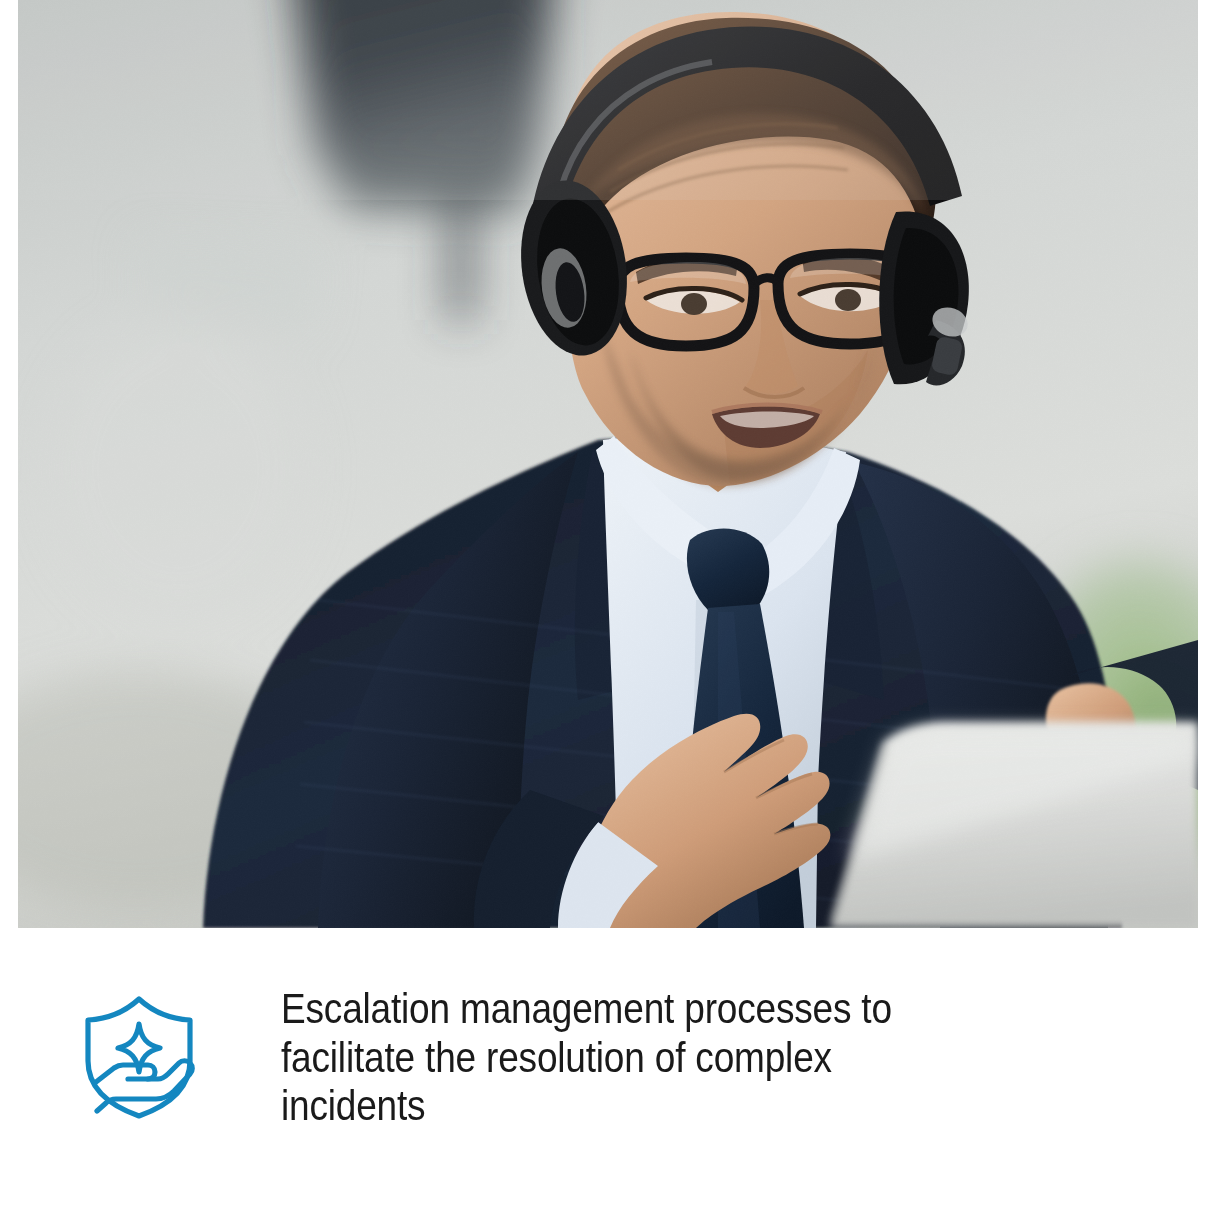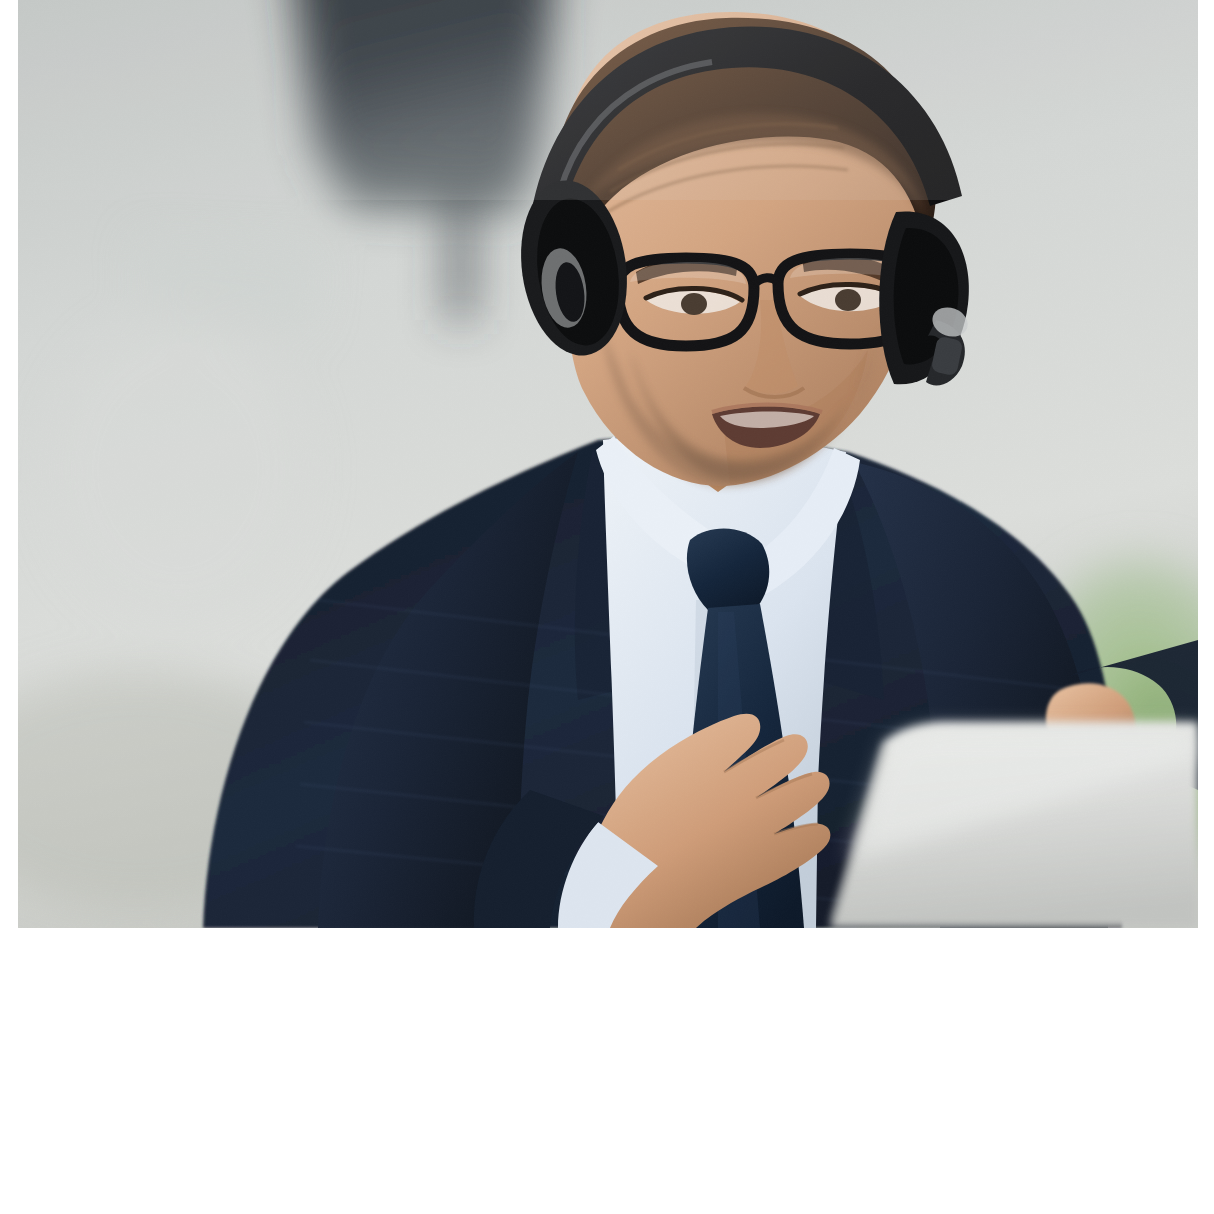--- a/index.html
+++ b/index.html
@@ -364,14 +364,58 @@
                  L 1180 722 L 1180 928 Z" fill="url(#laptopG)" filter="url(#smBlur)"></path>
         <path d="M832 860 L870 746 C 882 736, 900 730, 926 730 L 1180 730 L 1180 760 Z" fill="#eceeec" opacity="0.6" filter="url(#medBlur)"></path>
         <path d="M816 920 L868 744" stroke="#b7b9b6" stroke-width="4" fill="none" opacity="0.6" filter="url(#smBlur)"></path>
       </g>
 
       <rect x="0" y="0" width="1180" height="200" fill="#d6d9d7" opacity="0.12"></rect>
       <rect x="0" y="0" width="1180" height="928" filter="url(#grain)" fill="none" opacity="0.3"></rect>
     </svg>
   </div>
 
+  <div class="caption-row">
+
+    <div class="icon-wrap">
+      <svg viewBox="0 0 130 130">
+        <g fill="none" stroke="#1487c0" stroke-width="5.2" stroke-linecap="round" stroke-linejoin="round">
+
+          <path d="M65 9
+                   C 79 22, 96 29, 116 30
+                   L 116 71
+                   C 116 97, 96 115, 65 126
+                   C 34 115, 14 97, 14 71
+                   L 14 30
+                   C 34 29, 51 22, 65 9 Z"></path>
+
+          <path d="M65 34
+                   C 67 48, 73 55, 86 58
+                   C 73 61, 67 68, 65 82
+                   C 63 68, 57 61, 44 58
+                   C 57 55, 63 48, 65 34 Z"></path>
+
+          <path d="M22 92
+                   L 40 78
+                   C 43 76, 46 75, 49 75
+                   L 74 75
+                   C 78 75, 81 78, 81 82
+                   C 81 86, 78 89, 74 89
+                   L 54 89"></path>
+          <path d="M74 89
+                   L 84 89
+                   C 88 89, 91 87, 94 84
+                   L 105 73
+                   C 108 70, 113 70, 116 73
+                   C 119 76, 119 81, 116 84
+                   L 100 101
+                   C 95 106, 89 109, 82 109
+                   L 42 109
+                   C 38 109, 35 110, 32 113
+                   L 23 121"></path>
+        </g>
+      </svg>
+    </div>
+
+    <div class="caption-text">Escalation management processes to facilitate the resolution of complex incidents</div>
+  </div>
 
 </div>
 
 </body></html>

